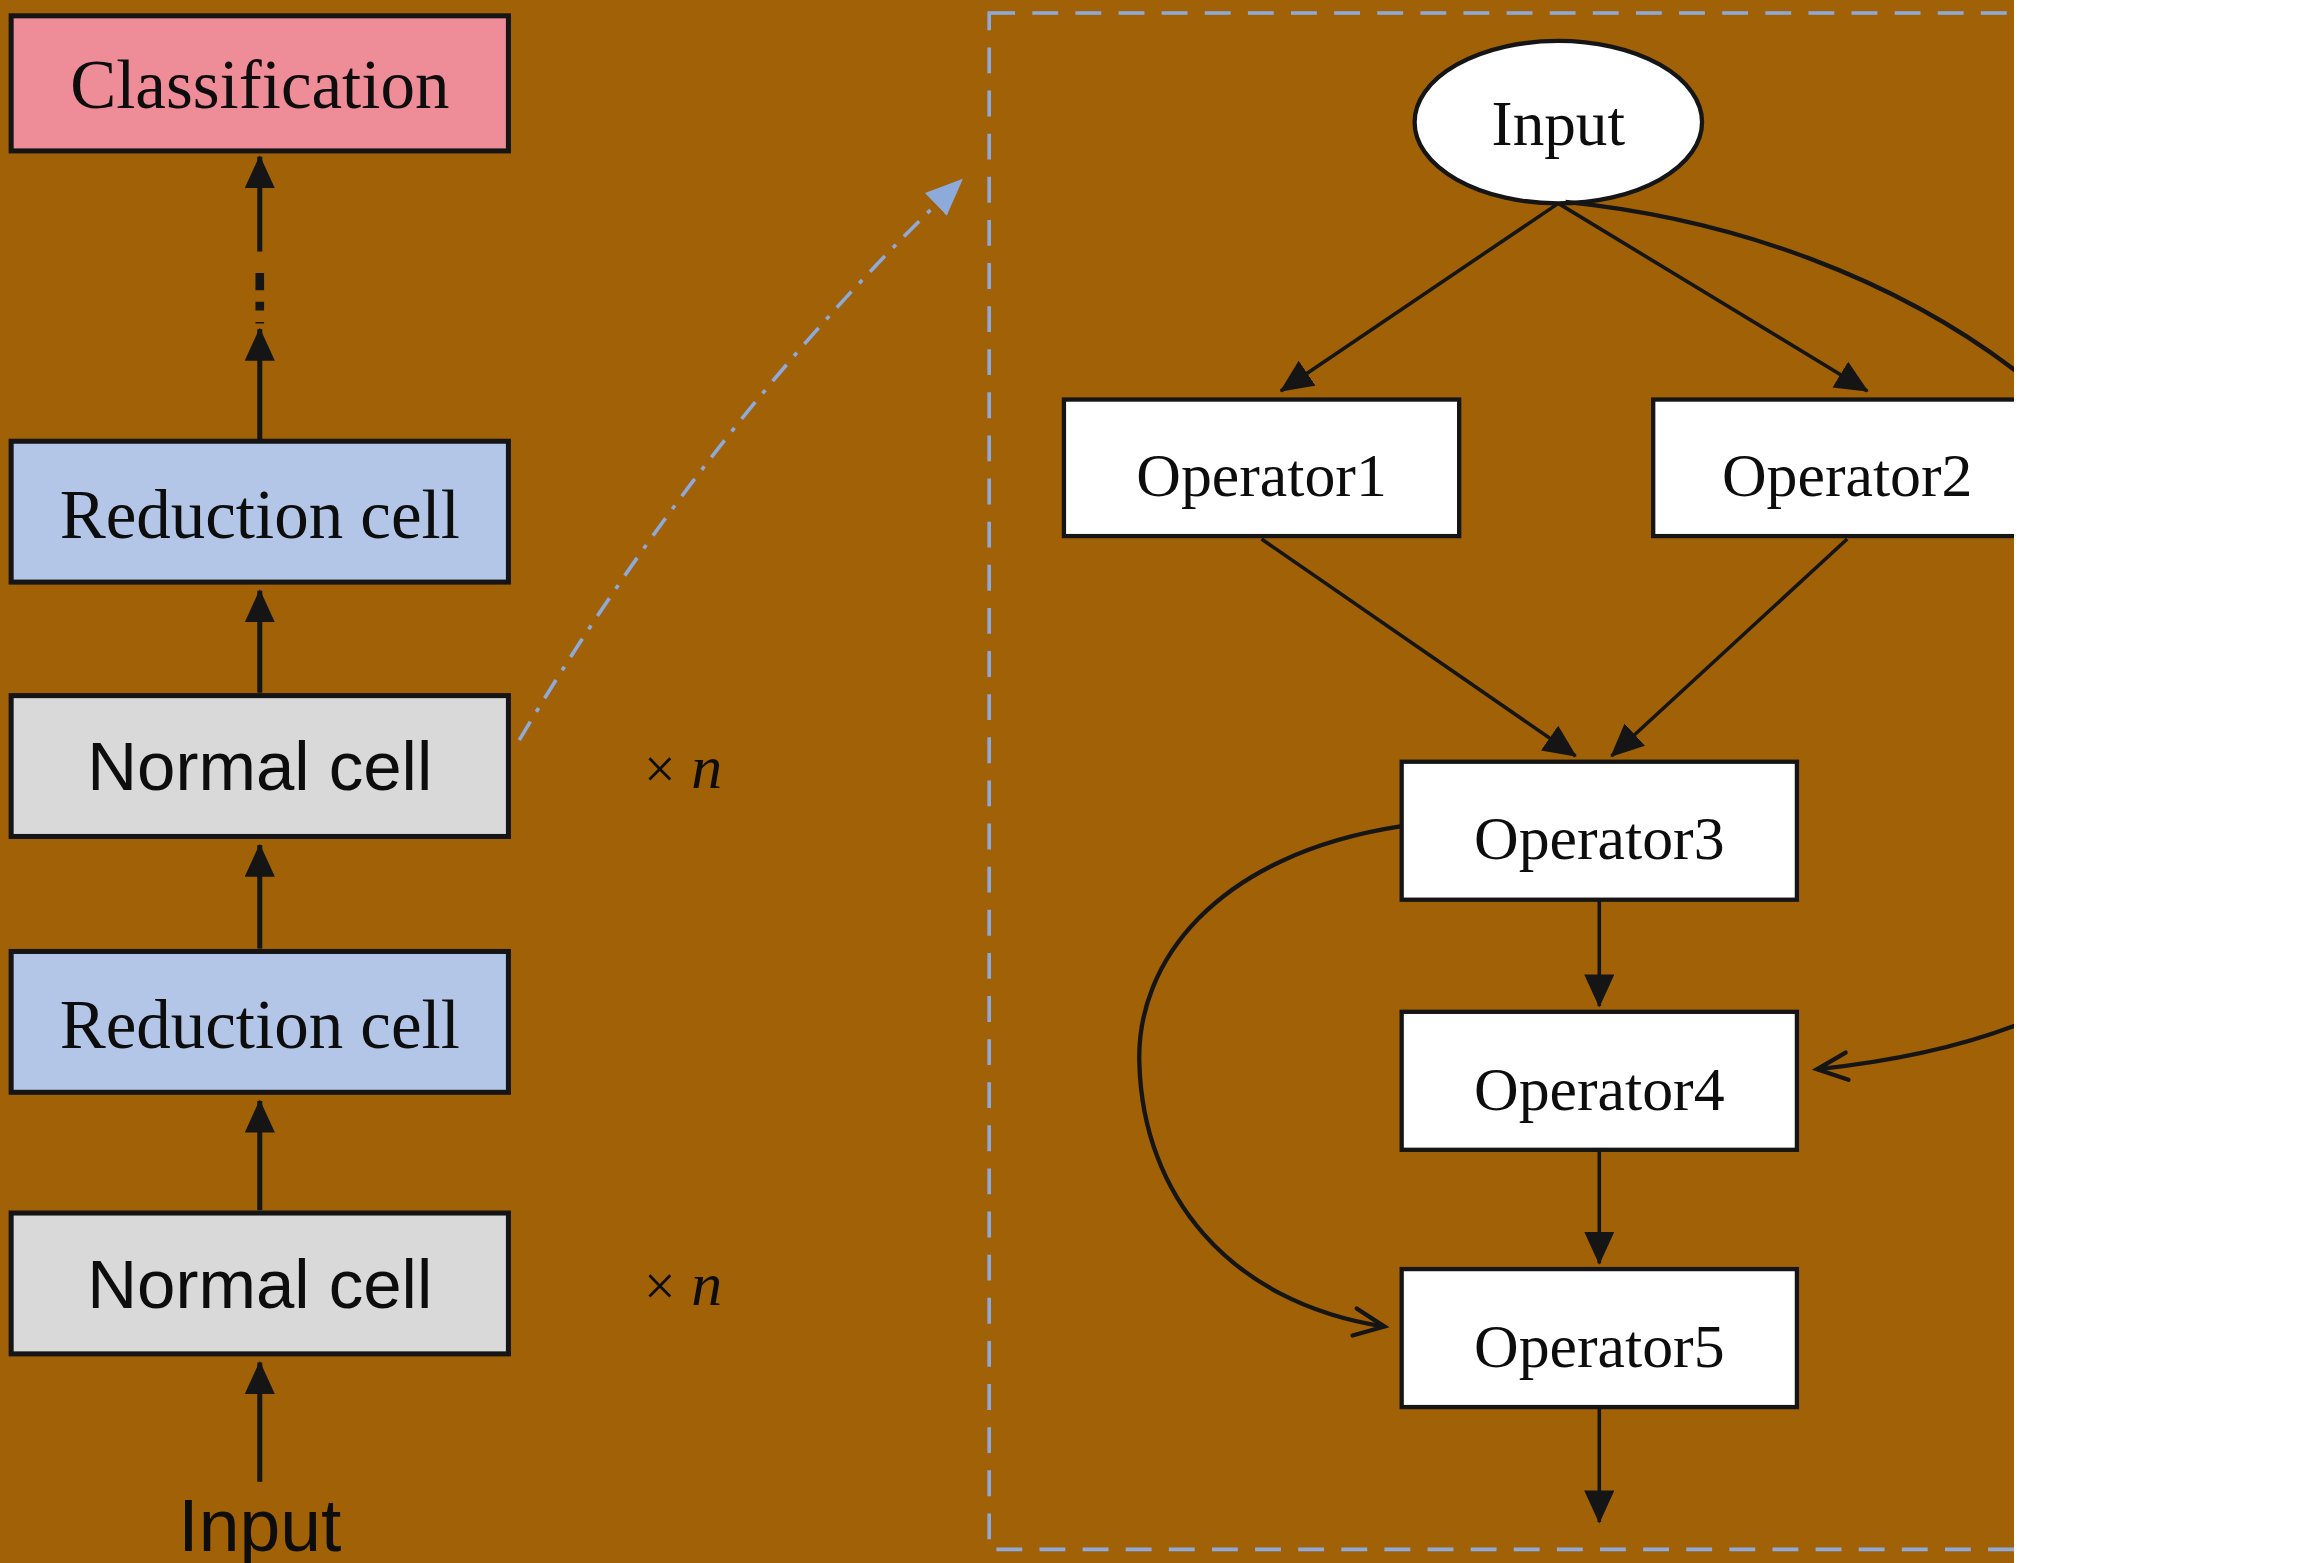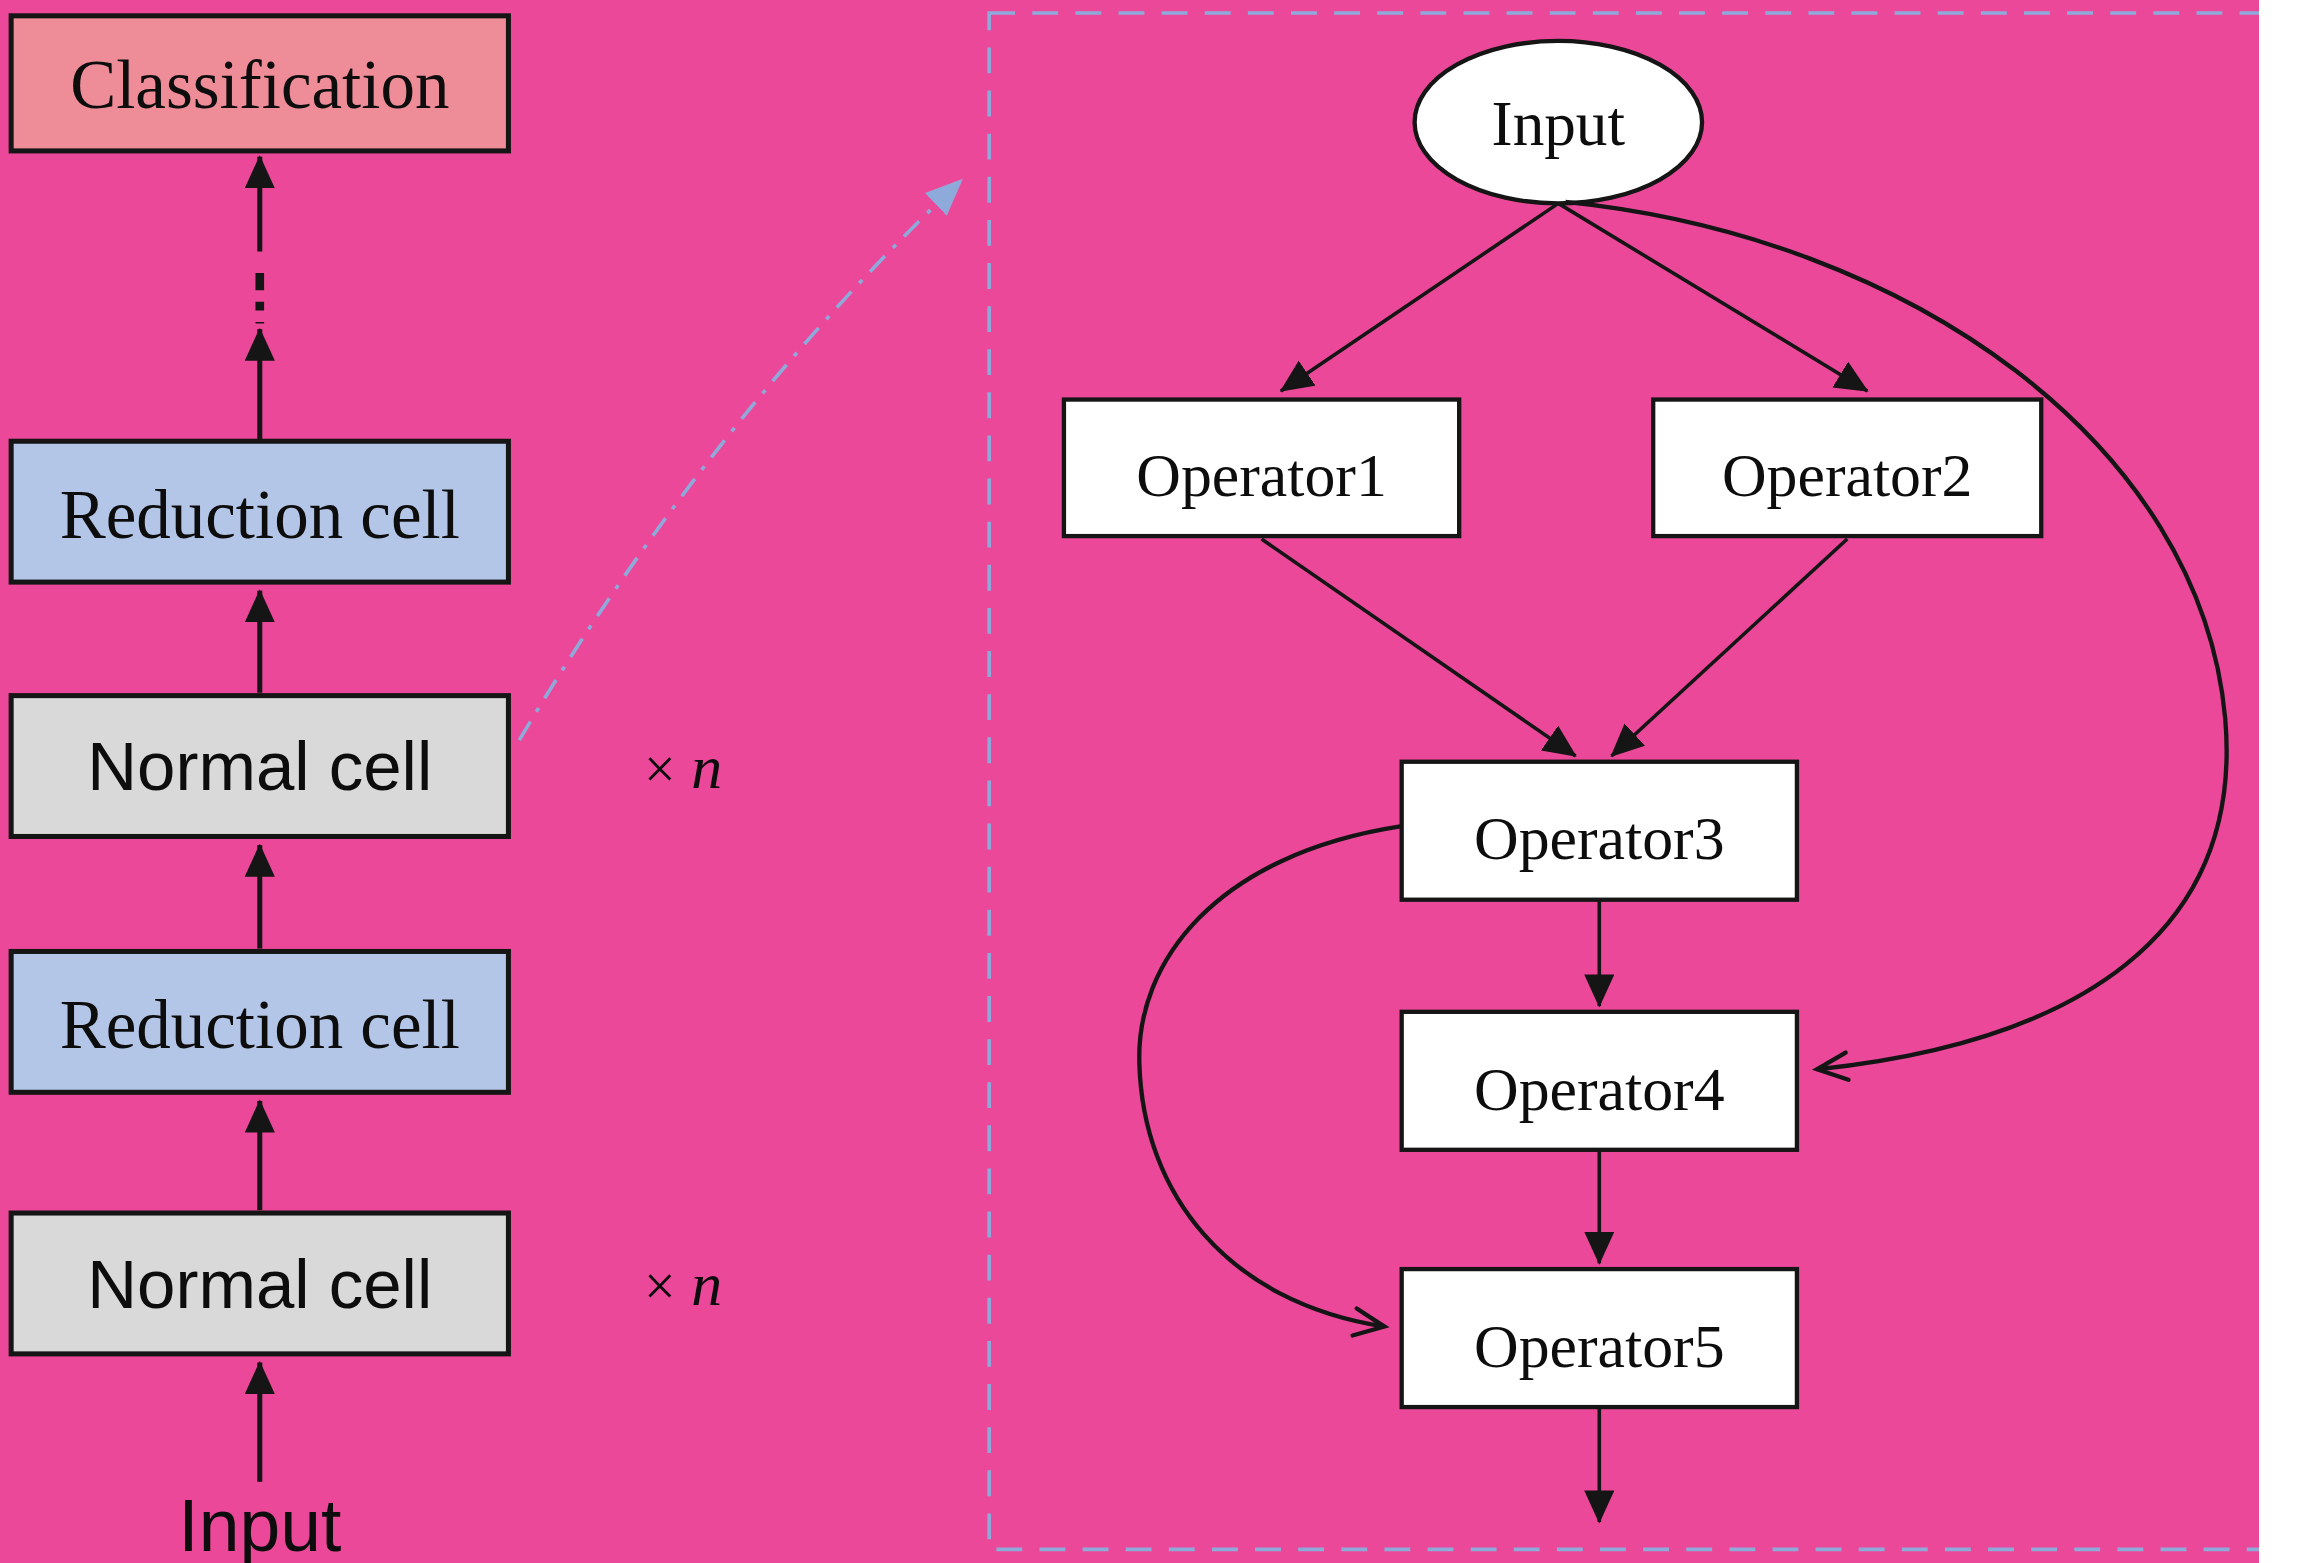--- a/index.html
+++ b/index.html
@@ -1,16 +1,16 @@
 <!DOCTYPE html>
 <html style="font-size:11.5px"><head>
 <meta charset="utf-8">
 <style>
   html,body{margin:0;padding:0;background:#ffffff;}
-  .stage{position:relative;width:2259px;height:1563px;background:#ec4899;overflow:hidden;}
+  .stage{position:relative;width:2014px;height:1563px;background:#a16207;overflow:hidden;}
   svg{display:block;}
   .t-serif{font-family:"Liberation Serif","DejaVu Serif",serif;}
   .t-sans{font-family:"Liberation Sans","DejaVu Sans",sans-serif;}
   text{fill:#0d0d0d;}
 </style>
 </head>
 <body>
 
 <div class="stage">
 <svg width="2319" height="1563" viewBox="0 0 3226 2175" xmlns="http://www.w3.org/2000/svg">

